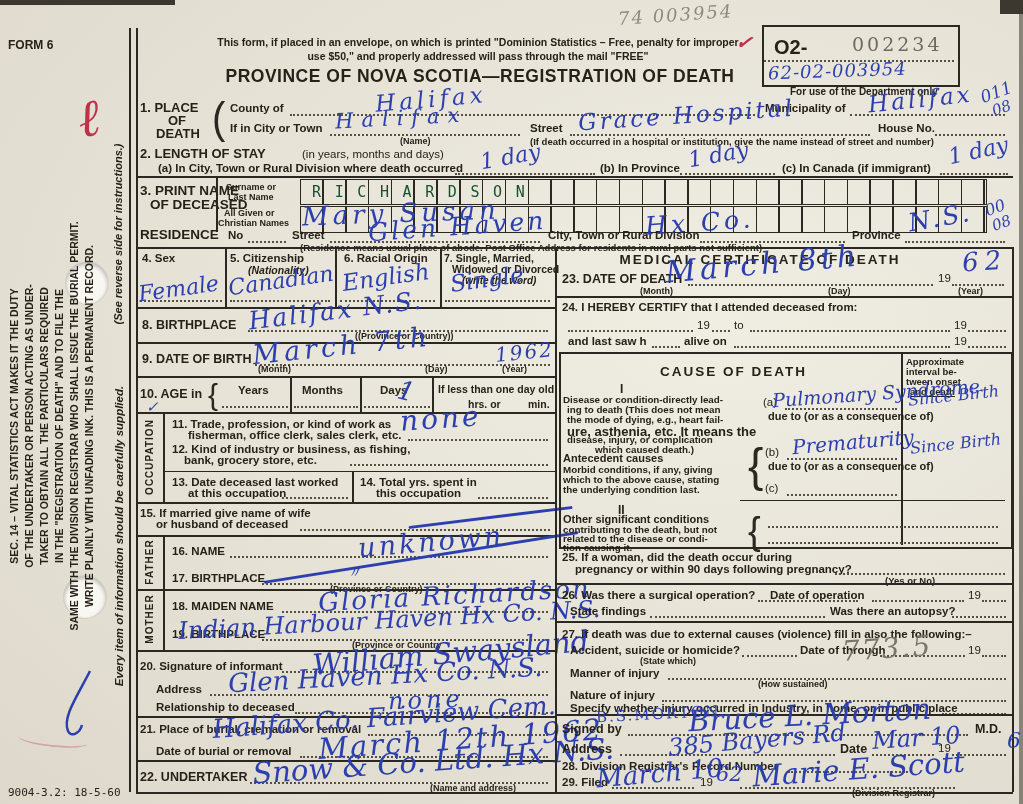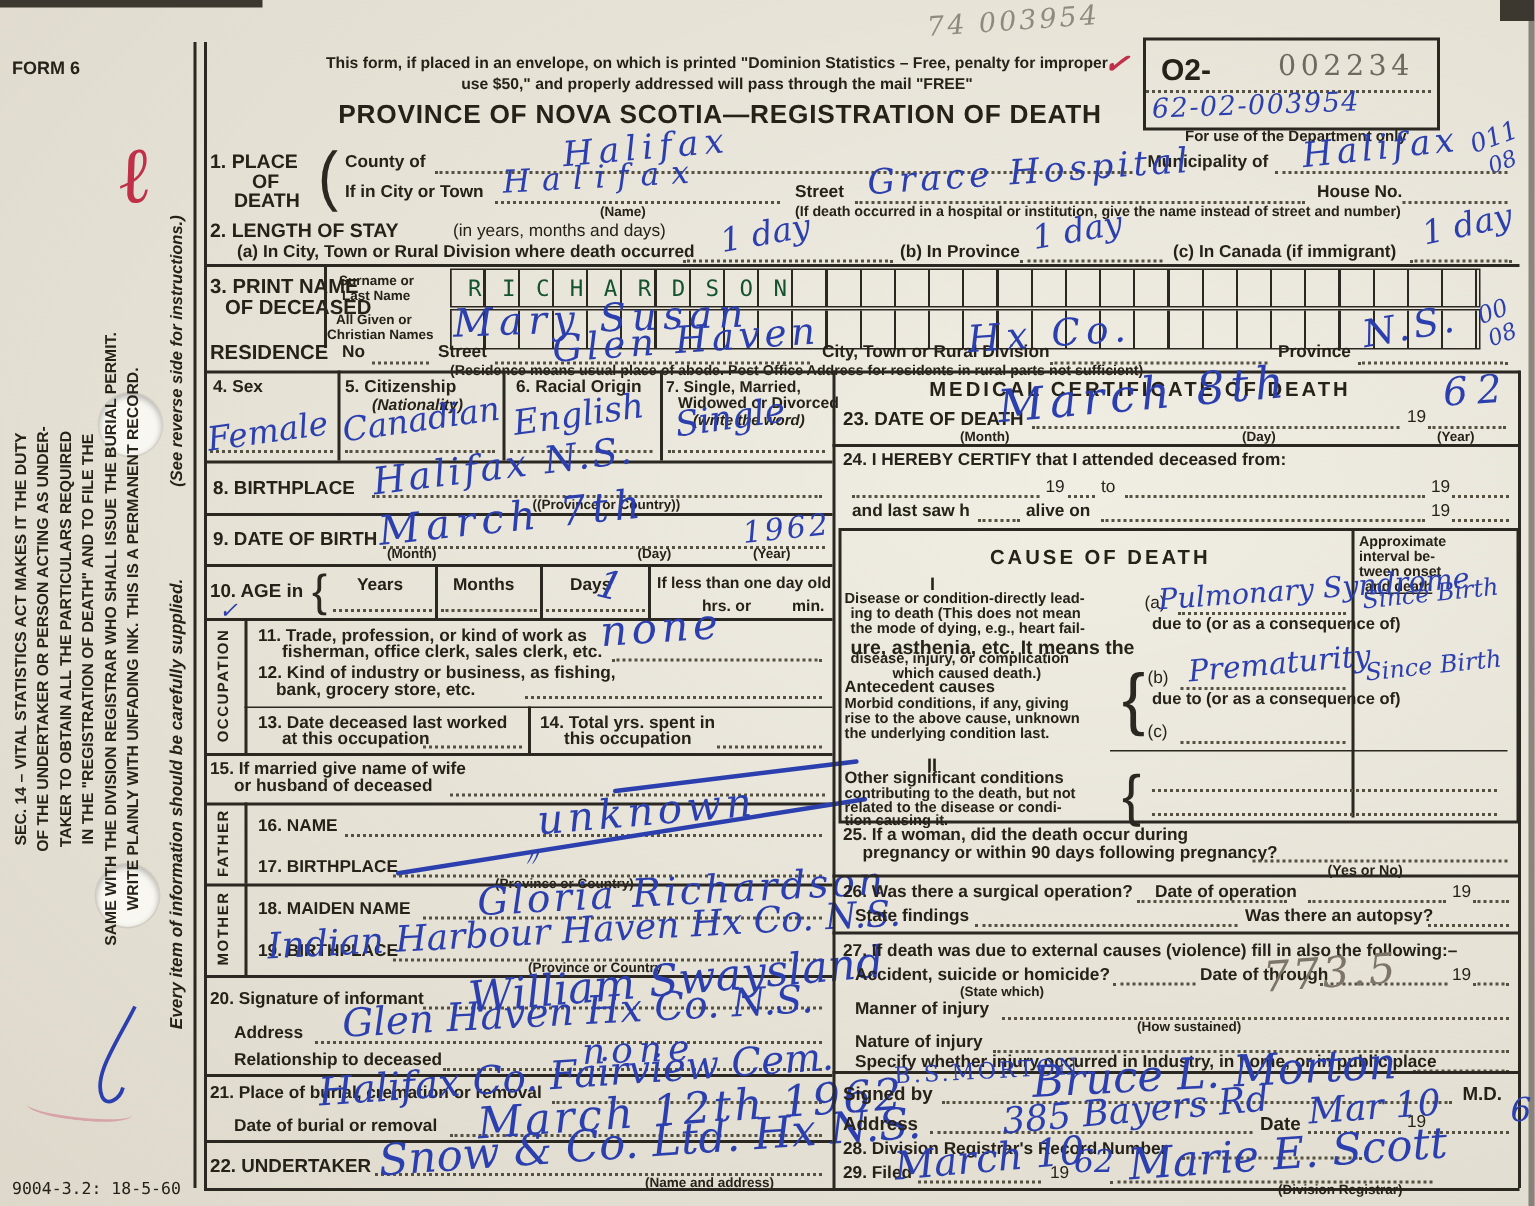--- a/index.html
+++ b/index.html
@@ -312,21 +312,21 @@
   <span class="N" style="left:567px;top:424px;font-size:13px;">ure, asthenia, etc. It means the</span>
   <span class="N" style="left:567px;top:434px;font-size:9.8px;">disease, injury, or complication</span>
   <span class="N" style="left:567px;top:444px;font-size:9.8px;margin-left:28px;">which caused death.)</span>
   <span class="L" style="left:763px;top:396px;font-weight:normal;">(a)</span>
   <div class="D" style="left:785px;top:406px;width:112px;"></div>
   <span class="H" style="left:772px;top:382px;font-size:19px;transform:rotate(-4deg);">Pulmonary Syndrome</span>
   <span class="H" style="left:908px;top:386px;font-size:16px;transform:rotate(-6deg);">Since Birth</span>
   <span class="L" style="left:768px;top:410px;font-size:11px;">due to (or as a consequence of)</span>
   <span class="L" style="left:563px;top:452px;font-size:11px;">Antecedent causes</span>
   <span class="N" style="left:563px;top:464px;font-size:9.8px;">Morbid conditions, if any, giving</span>
-  <span class="N" style="left:563px;top:474px;font-size:9.8px;">rise to the above cause, unknown</span>
+  <span class="N" style="left:563px;top:474px;font-size:9.8px;">which to the above cause, stating</span>
   <span class="N" style="left:563px;top:484px;font-size:9.8px;">the underlying condition last.</span>
   <span class="brace" style="left:748px;top:438px;font-size:46px;">{</span>
   <span class="L" style="left:765px;top:446px;font-weight:normal;">(b)</span>
   <div class="D" style="left:787px;top:456px;width:110px;"></div>
   <span class="H" style="left:792px;top:430px;font-size:20px;transform:rotate(-5deg);">Prematurity</span>
   <span class="H" style="left:910px;top:434px;font-size:16px;transform:rotate(-6deg);">Since Birth</span>
   <span class="L" style="left:768px;top:460px;font-size:11px;">due to (or as a consequence of)</span>
   <span class="L" style="left:765px;top:482px;font-weight:normal;">(c)</span>
   <div class="D" style="left:787px;top:492px;width:110px;"></div>
   <div class="R" style="left:740px;top:500px;width:265px;height:1px;"></div>

